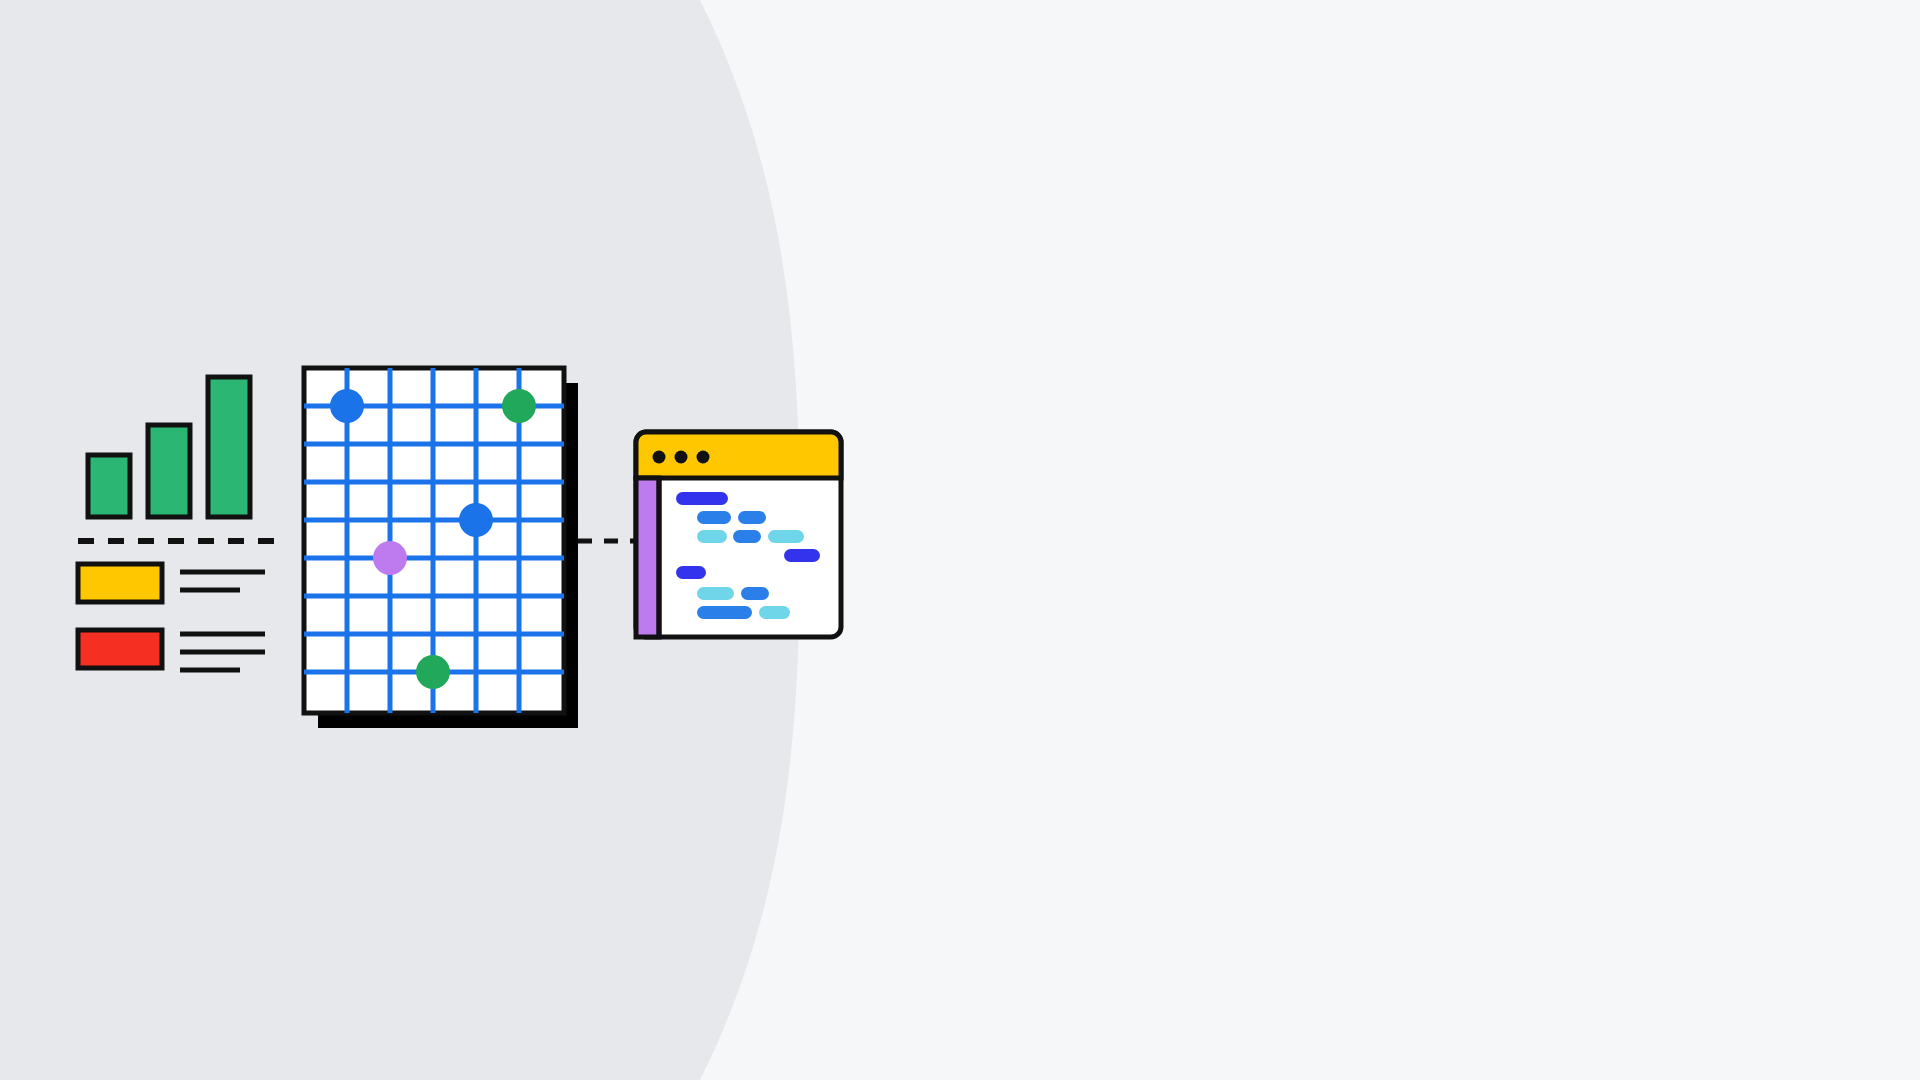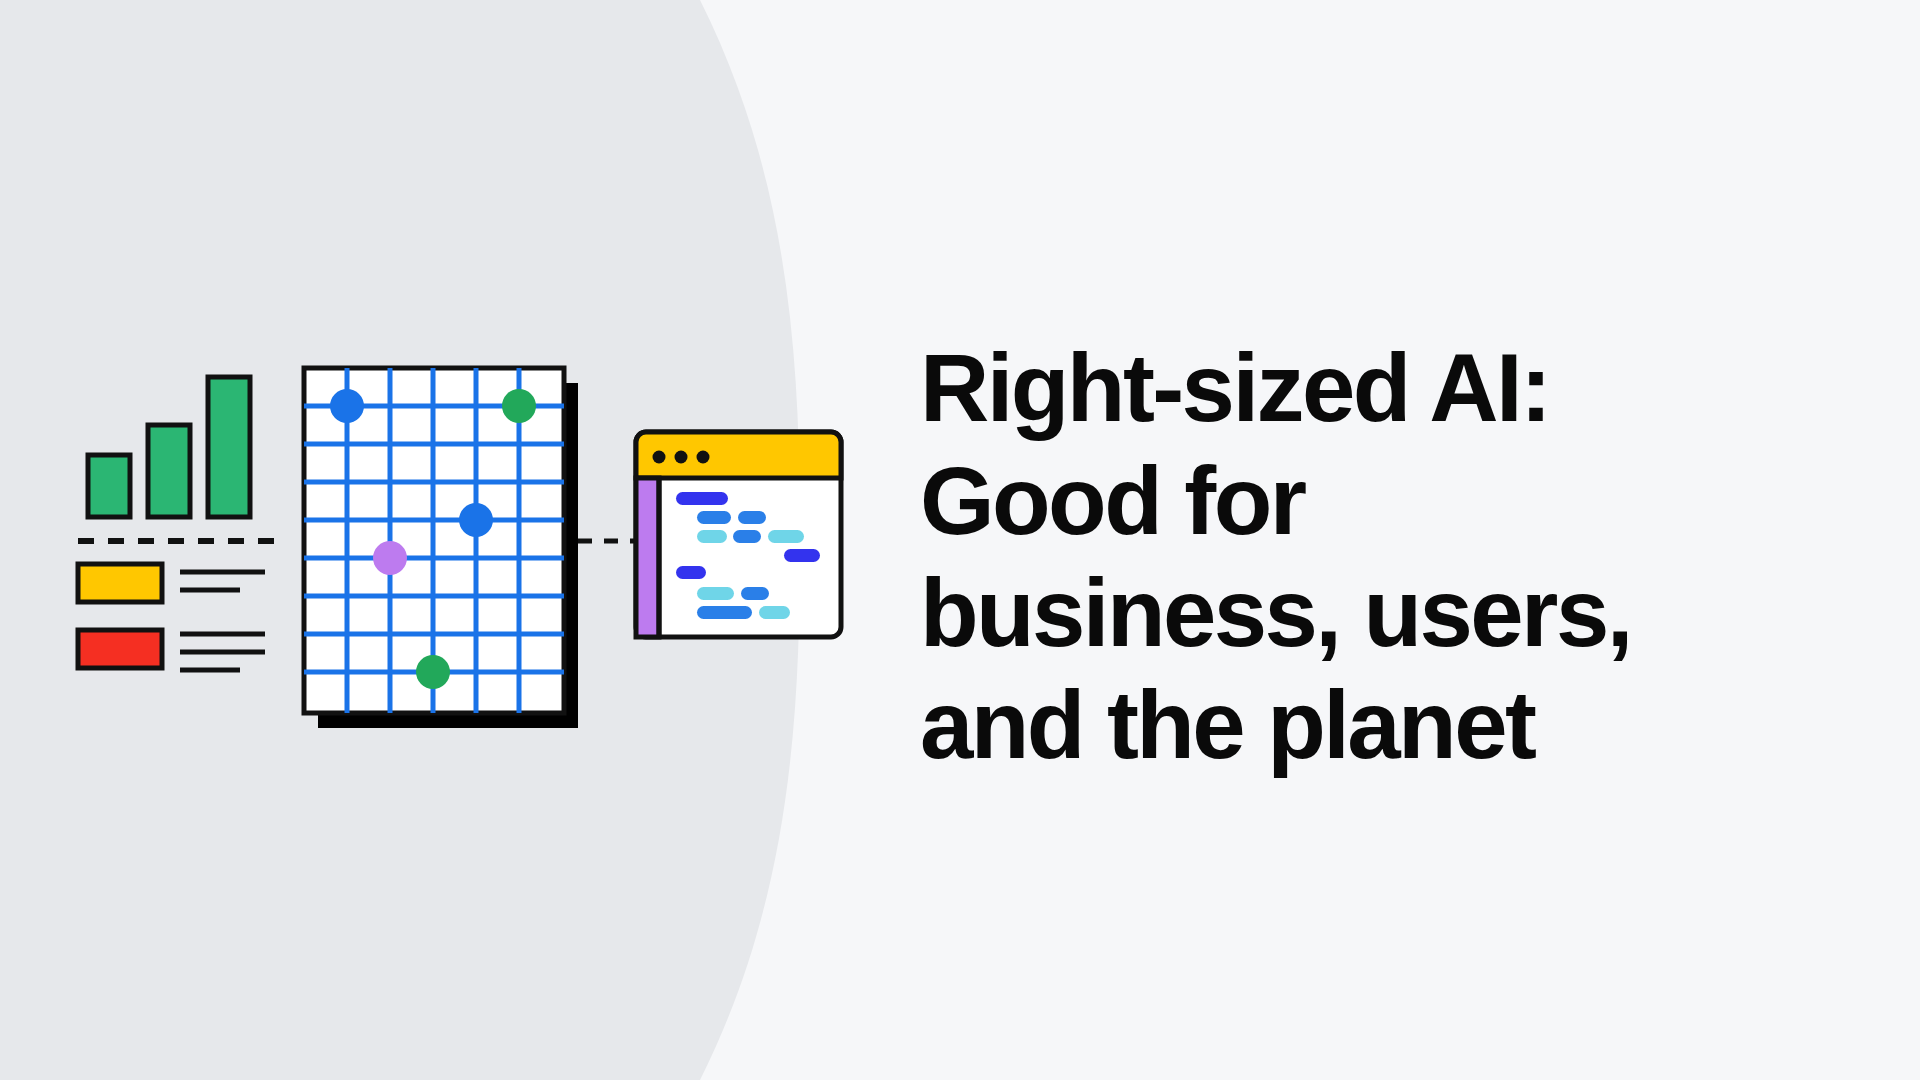--- a/index.html
+++ b/index.html
@@ -161,20 +161,14 @@
 
         <rect x="697" y="587" width="37" height="13" rx="6.5" fill="#6fd5e8"></rect>
         <rect x="741" y="587" width="28" height="13" rx="6.5" fill="#2a7fe8"></rect>
 
         <rect x="697" y="606" width="55" height="13" rx="6.5" fill="#2a7fe8"></rect>
         <rect x="759" y="606" width="31" height="13" rx="6.5" fill="#6fd5e8"></rect>
       </g>
     </g>
   </svg>
 
-  <h1 class="headline">
-    <span class="ln">Right-sized AI:</span>
-    <span class="ln">Good for</span>
-    <span class="ln">business, users,</span>
-    <span class="ln">and the planet</span>
-  </h1>
 
 </div>
 
 </body></html>

